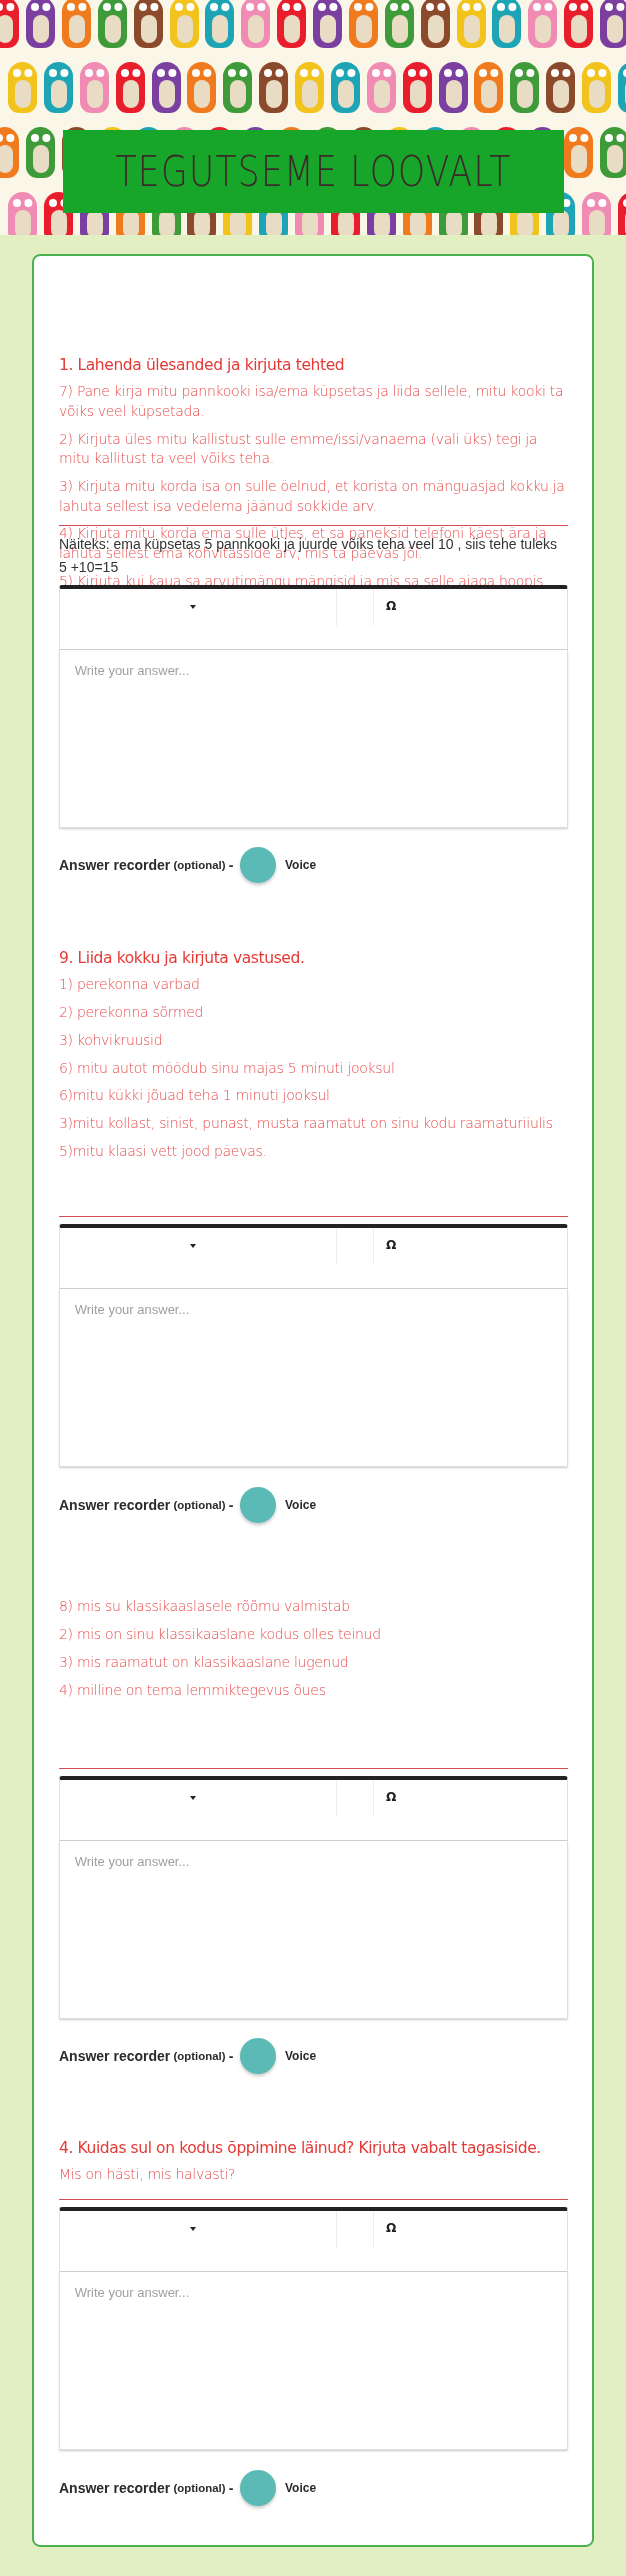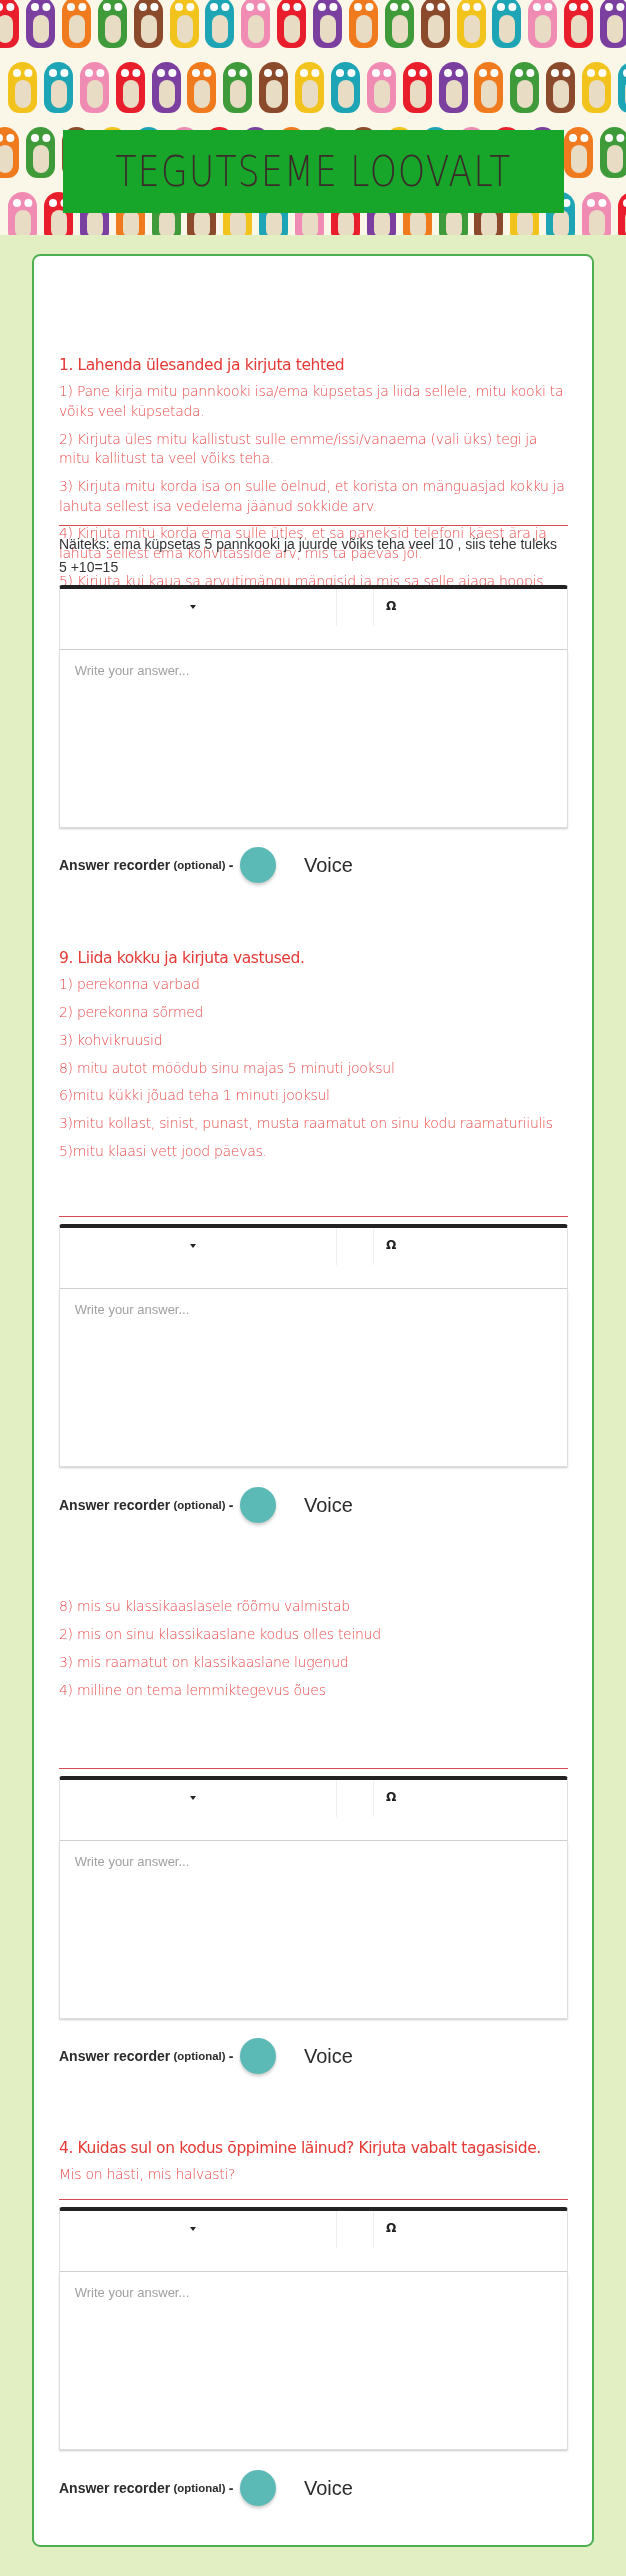--- a/index.html
+++ b/index.html
@@ -89,21 +89,21 @@
     position: absolute; left: 25px; height: 36px; display: flex; align-items: center;
     font-family: "Liberation Sans", sans-serif; color: #2b2b2b;
   }
   .rec-label { font-weight: bold; font-size: 14px; }
   .rec-opt { font-weight: bold; font-size: 11.4px; margin-left: 3.3px; }
   .rec-dash { font-weight: bold; font-size: 14px; margin-left: 3.3px; }
   .rec-btn {
     width: 36px; height: 36px; border-radius: 50%; background: #5bbab6;
     margin-left: 6.5px; box-shadow: 0 2.4px 3.3px rgba(0,0,0,0.2); cursor: pointer;
   }
-  .rec-voice { font-weight: normal; font-size: 20px; margin-left: 28px; }
+  .rec-voice { font-weight: bold; font-size: 12px; margin-left: 9px; }
 </style>
 </head>
 <body>
 
 <div class="owl-bg" id="owlbg">
     <div class="owl-row" style="top: -14.7px;">
       <div class="owl" style="left: -9.8px; top: 11.4px; background: rgb(233, 30, 44);"></div>
       <div class="owl" style="left: 26px; top: 11.4px; background: rgb(123, 63, 160);"></div>
       <div class="owl" style="left: 62px; top: 11.4px; background: rgb(240, 123, 30);"></div>
       <div class="owl" style="left: 98px; top: 11.4px; background: rgb(63, 154, 58);"></div>
@@ -185,21 +185,21 @@
   </div>
 
 <div class="title-bar">
   <span class="title-text">TEGUTSEME LOOVALT</span>
 </div>
 
 <div class="card">
 
   <div class="section" style="top:100px;">
     <h2 class="heading">1. Lahenda ülesanded ja kirjuta tehted</h2>
-    <p class="item">1) Pane kirja mitu pannkooki isa/ema küpsetas ja liida sellele, mitu kooki ta võiks veel küpsetada.</p>
+    <p class="item">7) Pane kirja mitu pannkooki isa/ema küpsetas ja liida sellele, mitu kooki ta võiks veel küpsetada.</p>
     <p class="item">2) Kirjuta üles mitu kallistust sulle emme/issi/vanaema (vali üks)  tegi ja mitu kallitust ta veel võiks teha.</p>
     <p class="item">3) Kirjuta mitu korda isa on sulle öelnud, et korista on mänguasjad kokku ja lahuta sellest isa vedelema jäänud sokkide arv.</p>
     <p class="item">4) Kirjuta mitu korda ema sulle ütles, et sa paneksid telefoni käest ära ja lahuta sellest ema kohvitasside arv, mis ta päevas jõi.</p>
     <p class="item">5) Kirjuta kui kaua sa arvutimängu mängisid ja mis sa selle ajaga hoopis teha oleksid võinud?</p>
   </div>
   <div class="rule" style="position:absolute; left:25px; top:269px;"></div>
   <div class="section" style="top:277px;">
     <div class="example">Näiteks: ema küpsetas 5 pannkooki ja juurde võiks teha veel 10 , siis tehe tuleks 5 +10=15</div>
   </div>
 
@@ -220,21 +220,21 @@
     <span class="rec-dash">-</span>
     <div class="rec-btn"></div>
     <span class="rec-voice">Voice</span>
   </div>
 
   <div class="section" style="top:693px;">
     <h2 class="heading">9. Liida kokku ja kirjuta vastused.</h2>
     <p class="item">1) perekonna varbad</p>
     <p class="item">2) perekonna sõrmed</p>
     <p class="item">3) kohvikruusid</p>
-    <p class="item">8) mitu autot möödub sinu majas 5 minuti jooksul</p>
+    <p class="item">6) mitu autot möödub sinu majas 5 minuti jooksul</p>
     <p class="item">6)mitu kükki jõuad teha 1 minuti jooksul</p>
     <p class="item">3)mitu kollast, sinist, punast, musta raamatut on sinu kodu raamaturiiulis</p>
     <p class="item">5)mitu klaasi vett jood päevas.</p>
   </div>
   <div class="rule" style="position:absolute; left:25px; top:960px;"></div>
 
   <div class="editor" style="top:968px;">
     <div class="toolbar">
       <div class="tb-dropdown">
           <span class="tb-caret"></span>

